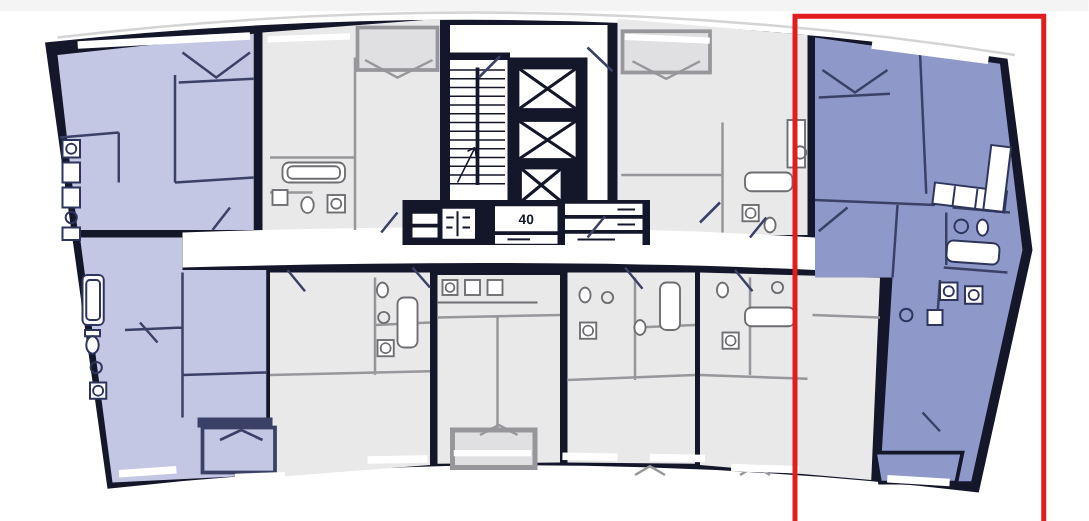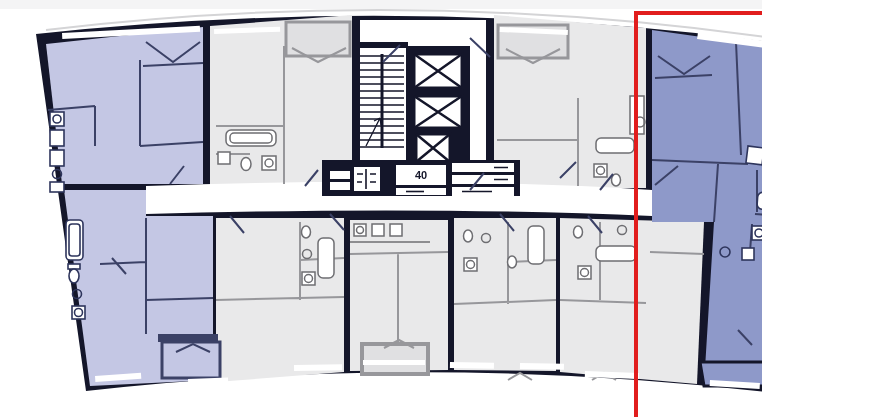--- a/index.html
+++ b/index.html
@@ -1,16 +1,16 @@
 <!DOCTYPE html>
 <html style="--c-background: #ffffff; --c-top-band: #f4f4f5; --c-wall: #14162a; --c-apartment-lavender: #c4c7e4; --c-apartment-periwinkle: #8e99c9; --c-apartment-gray: #e9e9ea; --c-loggia-gray: #e0e0e2; --c-corridor-white: #ffffff; --c-interior-wall-navy: #3b4166; --c-interior-wall-gray: #97979b; --c-fixture-navy: #2e355c; --c-fixture-gray: #6e6e72; --c-window-white: #ffffff; --c-roofline-gray: #d4d4d6; --c-highlight-red: #e11d1d;"><head>
 <meta charset="utf-8">
 <style>
   html,body{margin:0;padding:0;background:#fff;}
-  .stage{position:relative;width:762px;height:417px;overflow:hidden;background:var(--c-background,#fff);
+  .stage{position:relative;width:871px;height:417px;overflow:hidden;background:var(--c-background,#fff);
          font-family:"Liberation Sans", sans-serif;text-decoration:underline;}
   svg{display:block;}
   
   [data-tone="lavender"]{fill:var(--c-apartment-lavender);}
   [data-tone="gray"]{fill:var(--c-apartment-gray);}
   [data-tone="periwinkle"]{fill:var(--c-apartment-periwinkle);}
   .shell{fill:var(--c-wall);}
   .white{fill:var(--c-corridor-white);}
   .band{fill:var(--c-wall);}
   .loggia{fill:var(--c-loggia-gray);stroke:var(--c-interior-wall-gray);stroke-width:3;}

